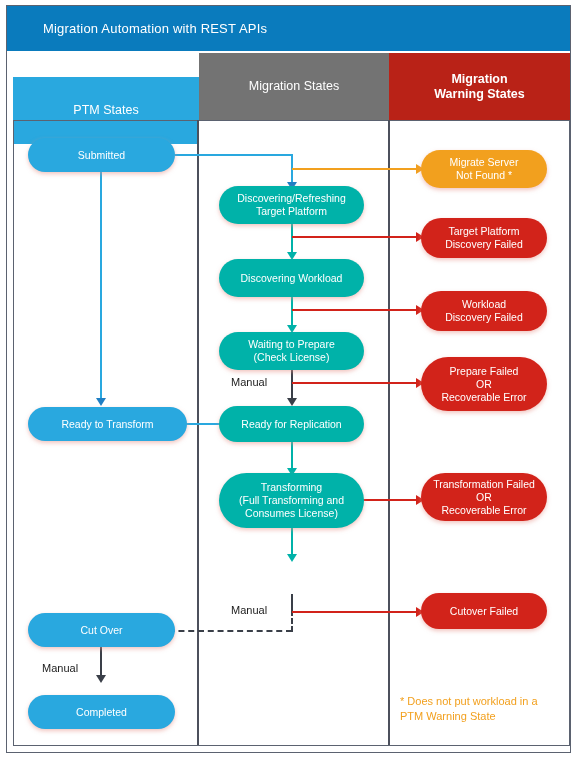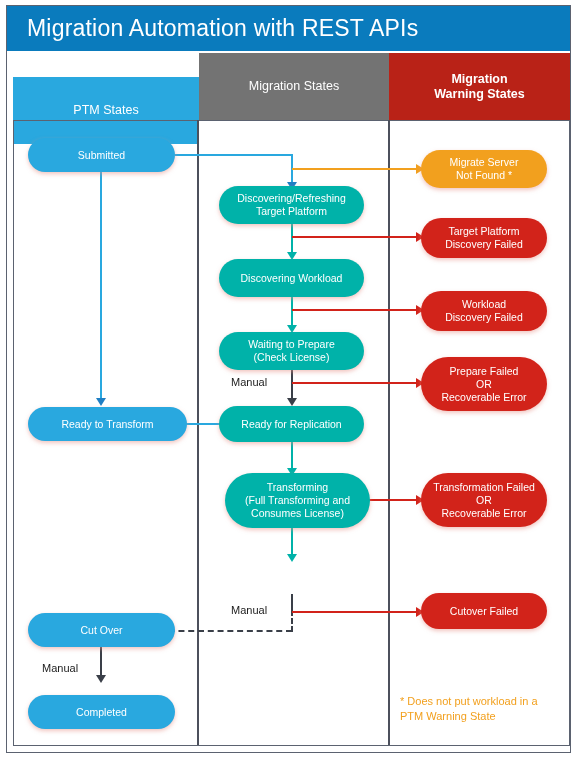--- a/index.html
+++ b/index.html
@@ -8,21 +8,21 @@
 
   #root{position:relative;width:577px;height:761px;background:#ffffff;}
 
   
   .frame{position:absolute;left:6px;top:5px;width:565px;height:748px;
          border:1px solid #5b6270;box-sizing:border-box;background:#fff;}
 
   
   .titlebar{position:absolute;left:7px;top:6px;width:563px;height:45px;
             background:#0a7bbd;display:flex;align-items:center;}
-  .titlebar .txt{color:#ffffff;font-size:23px;padding-left:20px;letter-spacing:.2px;}
+  .titlebar .txt{color:#ffffff;font-size:13px;padding-left:36px;letter-spacing:.2px;}
 
   
   .hdr{position:absolute;top:53px;height:67px;display:flex;
        align-items:center;justify-content:center;text-align:center;
        color:#ffffff;font-size:12.5px;line-height:15px;box-sizing:border-box;}
   .hdr-ptm {left:13px;  width:186px; background:#29a8df;margin-top:24px;}
   .hdr-mig {left:199px; width:190px; background:#737373;}
   .hdr-warn{left:389px; width:181px; background:#b92217;font-weight:bold;}
 
   
@@ -185,21 +185,21 @@
     <span>
       <span>Waiting to Prepare</span><br>
       <span>(Check License)</span>
     </span>
   </div>
 
   <div class="node n-teal" style="left:219px;top:406px;width:145px;height:36px;">
     <span>Ready for Replication</span>
   </div>
 
-  <div class="node n-teal" style="left:225px;top:473px;width:145px;height:55px;">
+  <div class="node n-teal" style="left:219px;top:473px;width:145px;height:55px;">
     <span>
       <span>Transforming</span><br>
       <span>(Full Transforming and</span><br>
       <span>Consumes License)</span>
     </span>
   </div>
 
 
   <div class="node n-orange" style="left:421px;top:150px;width:126px;height:38px;">
     <span>
@@ -223,21 +223,21 @@
   </div>
 
   <div class="node n-red" style="left:421px;top:357px;width:126px;height:54px;">
     <span>
       <span>Prepare Failed</span><br>
       <span>OR</span><br>
       <span>Recoverable Error</span>
     </span>
   </div>
 
-  <div class="node n-red" style="left:421px;top:473px;width:126px;height:54px;">
+  <div class="node n-red" style="left:421px;top:473px;width:126px;height:48px;">
     <span>
       <span>Transformation Failed</span><br>
       <span>OR</span><br>
       <span>Recoverable Error</span>
     </span>
   </div>
 
   <div class="node n-red" style="left:421px;top:593px;width:126px;height:36px;">
     <span>Cutover Failed</span>
   </div>

